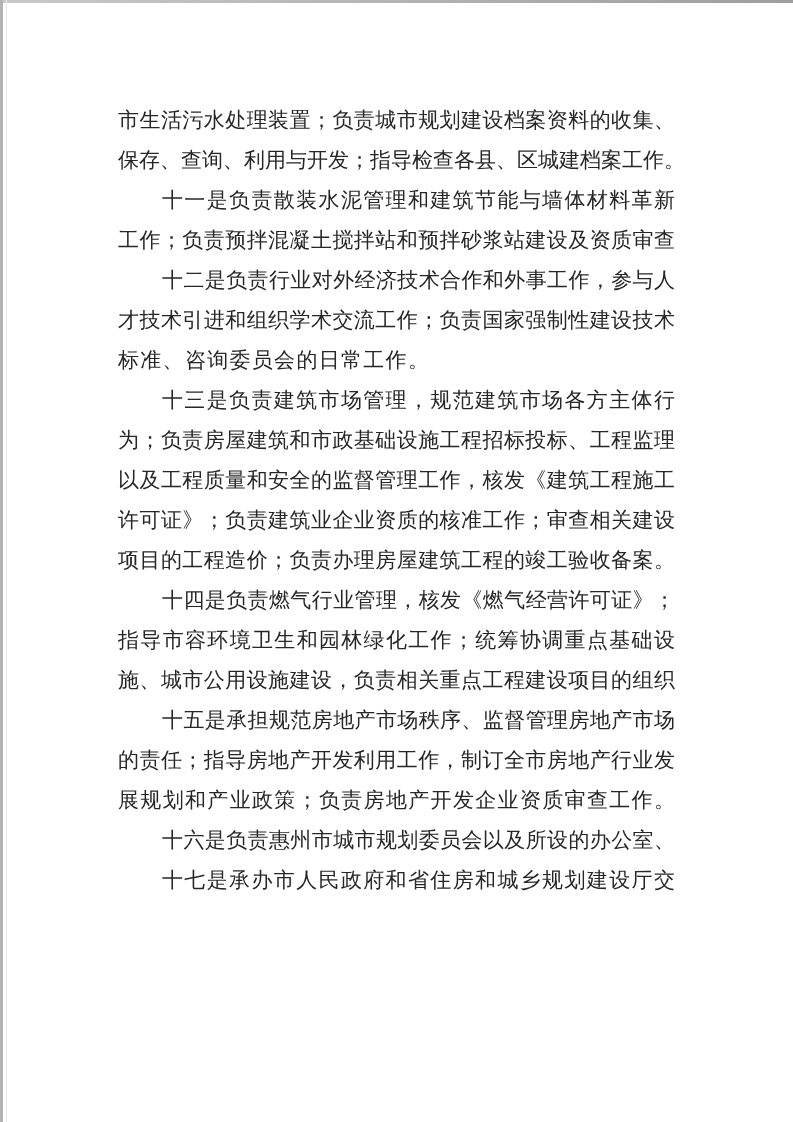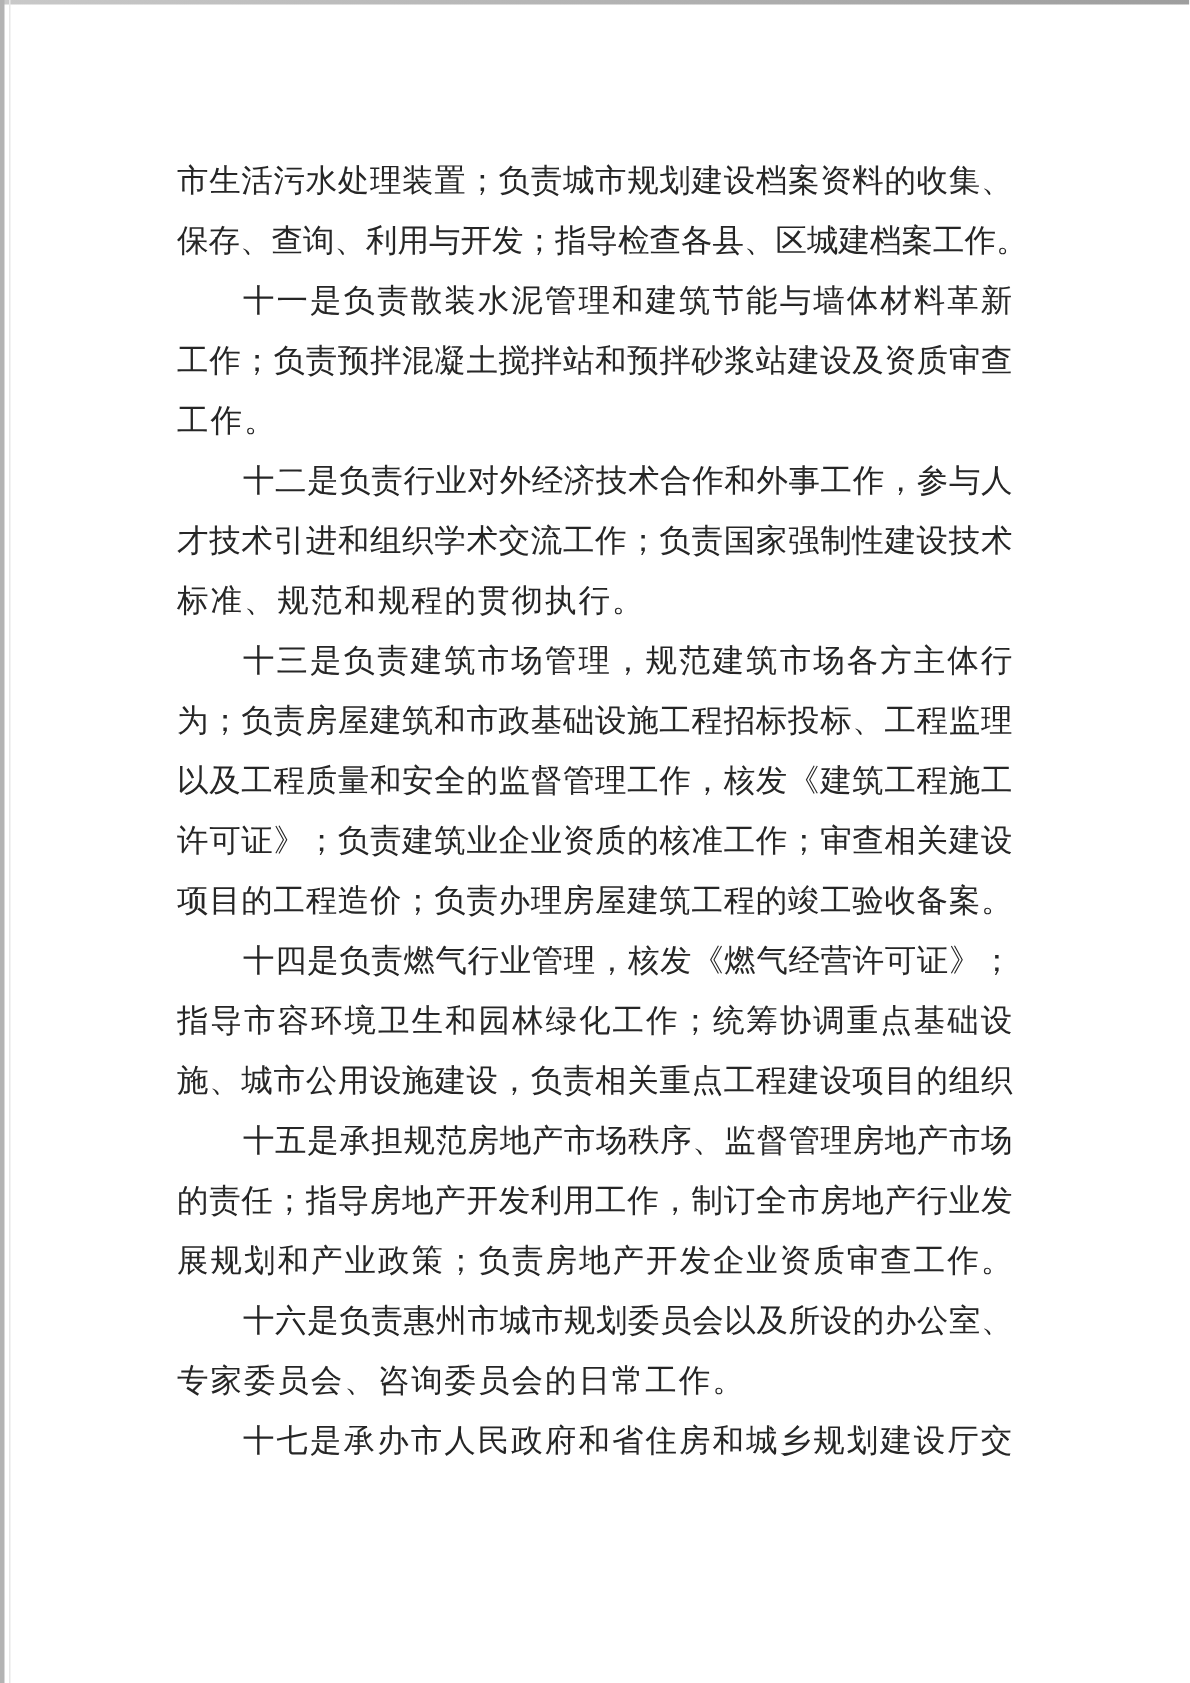--- a/index.html
+++ b/index.html
@@ -174,21 +174,20 @@
         <span>浆</span>
         <span>站</span>
         <span>建</span>
         <span>设</span>
         <span>及</span>
         <span>资</span>
         <span>质</span>
         <span>审</span>
         <span>查</span>
       </div>
-      <div class="line left">工作。</div>
       <div class="line justify indent">
         <span>十</span>
         <span>二</span>
         <span>是</span>
         <span>负</span>
         <span>责</span>
         <span>行</span>
         <span>业</span>
         <span>对</span>
         <span>外</span>
@@ -229,21 +228,21 @@
         <span>国</span>
         <span>家</span>
         <span>强</span>
         <span>制</span>
         <span>性</span>
         <span>建</span>
         <span>设</span>
         <span>技</span>
         <span>术</span>
       </div>
-      <div class="line left">标准、规范和规程的贯彻执行。</div>
+      <div class="line left">标准、咨询委员会的日常工作。</div>
       <div class="line justify indent">
         <span>十</span>
         <span>三</span>
         <span>是</span>
         <span>负</span>
         <span>责</span>
         <span>建</span>
         <span>筑</span>
         <span>市</span>
         <span>场</span>
@@ -555,21 +554,20 @@
         <span>以</span>
         <span>及</span>
         <span>所</span>
         <span>设</span>
         <span>的</span>
         <span>办</span>
         <span>公</span>
         <span>室</span>
         <span>、</span>
       </div>
-      <div class="line left">专家委员会、咨询委员会的日常工作。</div>
       <div class="line justify indent">
         <span>十</span>
         <span>七</span>
         <span>是</span>
         <span>承</span>
         <span>办</span>
         <span>市</span>
         <span>人</span>
         <span>民</span>
         <span>政</span>

